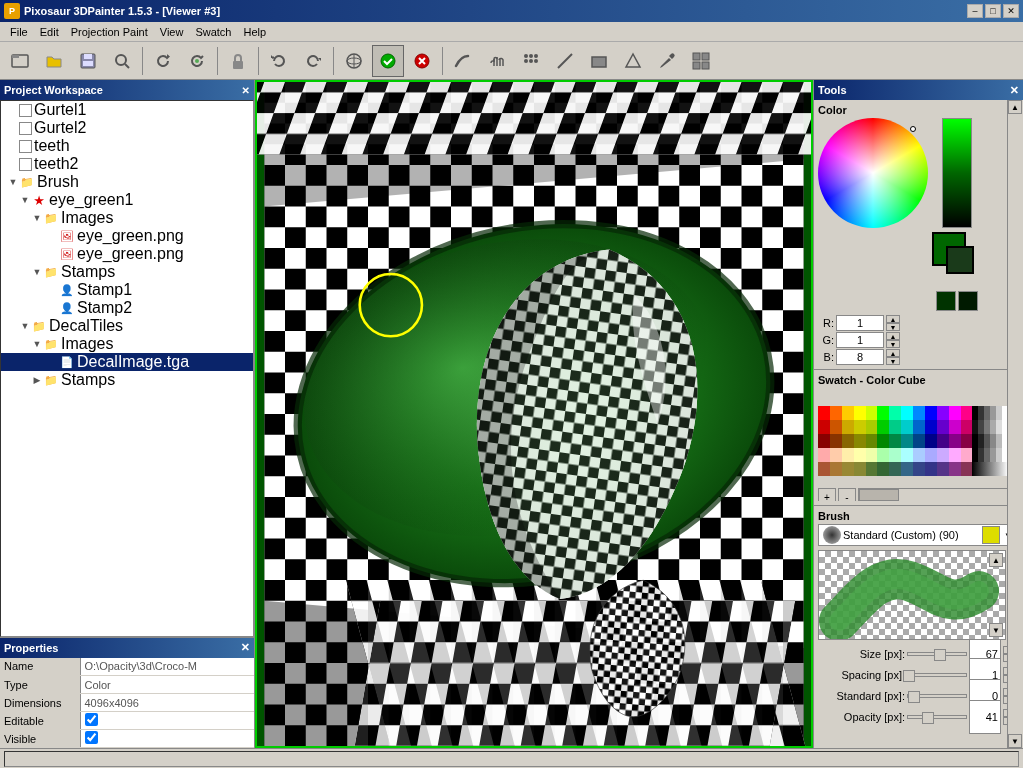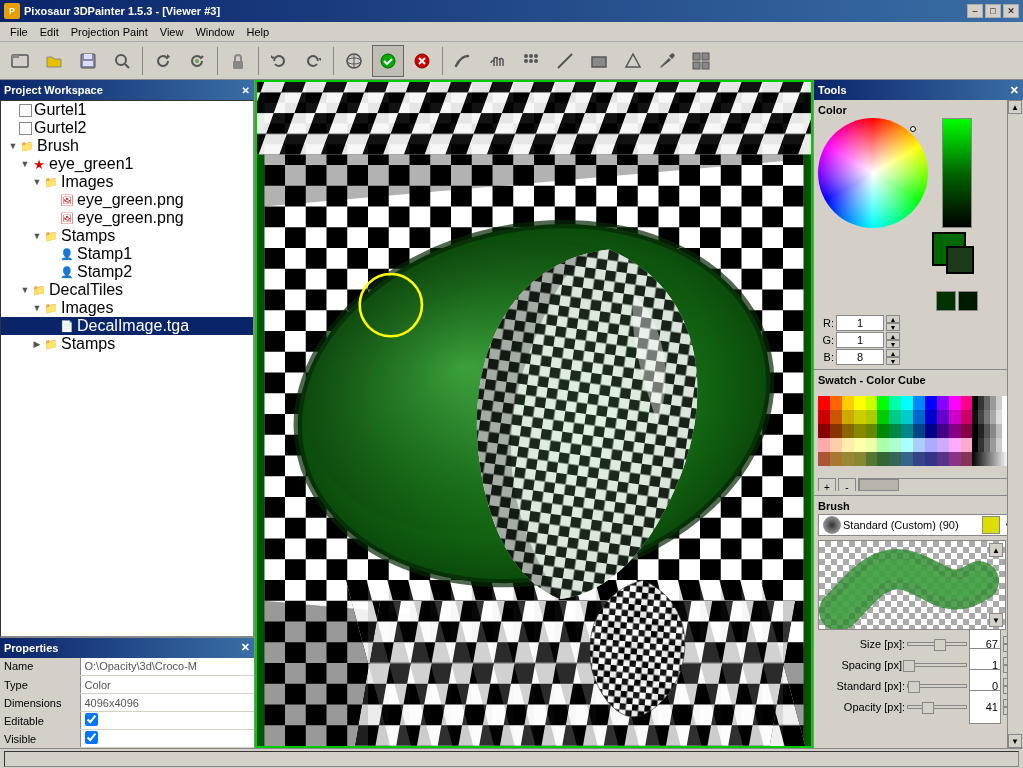--- a/index.html
+++ b/index.html
@@ -249,21 +249,21 @@
     .rgb-spinner { display: flex; flex-direction: column; }
     .rgb-spin-btn { 
       width: 14px; height: 8px; 
       background: #d4d0c8; border: 1px solid #888;
       font-size: 7px; display: flex; align-items: center; justify-content: center;
       cursor: pointer; line-height: 1;
     }
 
     
     #swatch-section { padding: 4px; border-top: 1px solid #888; }
-    #swatch-label { font-size: 11px; font-weight: bold; margin-bottom: 10px; }
+    #swatch-label { font-size: 11px; font-weight: bold; margin-bottom: 20px; }
     #color-cube {
       width: 190px;
       height: 95px;
       position: relative;
       overflow: hidden;
     }
     .swatch-btn { width: 18px; height: 18px; background: #d4d0c8; border: 1px solid #888; display: flex; align-items: center; justify-content: center; font-size: 10px; cursor: pointer; }
 
     
     #brush-section { padding: 4px; border-top: 1px solid #888; }
@@ -367,21 +367,21 @@
     <div class="win-btn">□</div>
     <div class="win-btn close">✕</div>
   </div>
 </div>
 
 <div id="menubar">
   <span class="menu-item">File</span>
   <span class="menu-item">Edit</span>
   <span class="menu-item">Projection Paint</span>
   <span class="menu-item">View</span>
-  <span class="menu-item">Window</span>
+  <span class="menu-item">Swatch</span>
   <span class="menu-item">Help</span>
 </div>
 
 <div id="toolbar">
   <button class="toolbar-btn" title="Project">
     <svg width="20" height="20" viewBox="0 0 20 20">
         <rect x="2" y="4" width="16" height="12" rx="1" fill="none" stroke="#555" stroke-width="1.5"></rect>
         <rect x="2" y="4" width="7" height="3" fill="#888"></rect>
       </svg>
   </button>
@@ -527,21 +527,33 @@
         <span class="tree-label">Gurtel1</span>
       </div>
 
       <div class="tree-item">
         <span class="tree-indent" style="width:4px"></span>
         <span class="tree-expand"> </span>
         <span class="tree-checkbox"></span>
         <span class="tree-label">Gurtel2</span>
       </div>
 
-
+      <div class="tree-item">
+        <span class="tree-indent" style="width:4px"></span>
+        <span class="tree-expand"> </span>
+        <span class="tree-checkbox"></span>
+        <span class="tree-label">teeth</span>
+      </div>
+
+      <div class="tree-item">
+        <span class="tree-indent" style="width:4px"></span>
+        <span class="tree-expand"> </span>
+        <span class="tree-checkbox"></span>
+        <span class="tree-label">teeth2</span>
+      </div>
 
       <div class="tree-item">
         <span class="tree-indent" style="width:4px"></span>
         <span class="tree-expand">▼</span>
         <span class="tree-icon icon-folder">📁</span>
         <span class="tree-label">Brush</span>
       </div>
 
       <div class="tree-item">
         <span class="tree-indent" style="width:16px"></span>

